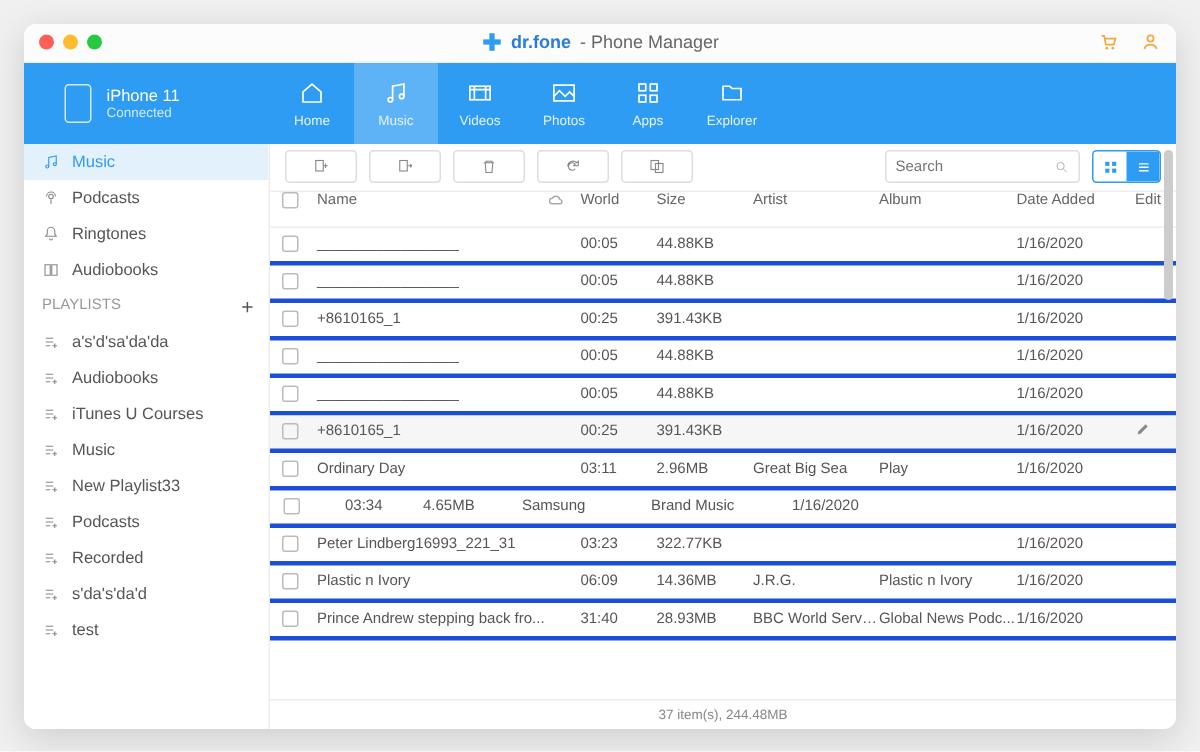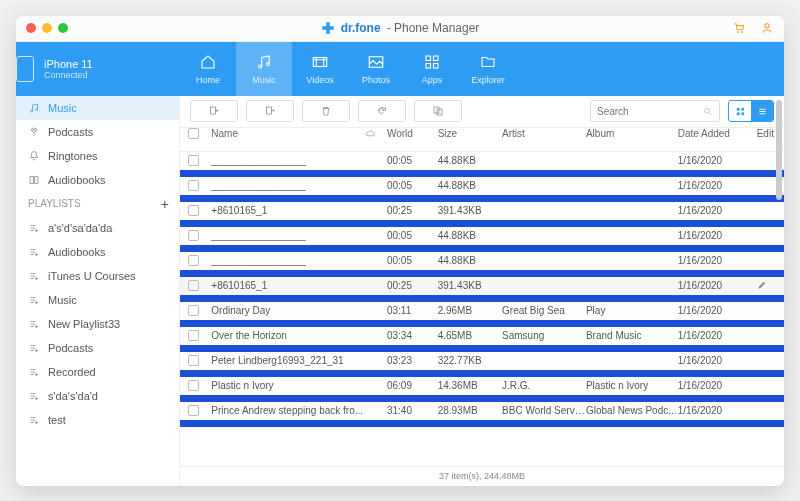--- a/index.html
+++ b/index.html
@@ -7,21 +7,21 @@
 .window { width: 768px; height: 470px; background: #fff; border-radius: 8px; box-shadow: 0 6px 24px rgba(0,0,0,0.15); overflow: hidden; display: flex; flex-direction: column; position: relative; }
 .titlebar { height: 26px; background: #fcfcfc; display: flex; align-items: center; padding: 0 10px; border-bottom: 1px solid #eee; }
 .tb-dots { display: flex; gap: 6px; }
 .dot { width: 10px; height: 10px; border-radius: 50%; }
 .dot.r { background: #ff5f57; } .dot.y { background: #ffbd2e; } .dot.g { background: #28c840; }
 .tb-title { flex: 1; display: flex; align-items: center; justify-content: center; gap: 6px; font-size: 12px; color: #666; }
 .tb-title b { color: #2a7cd4; font-size: 12px; }
 .tb-right { display: flex; gap: 14px; color: #f2a83b; }
 .tb-right svg { width: 14px; height: 14px; }
 .topnav { height: 54px; background: #2e9cf2; display: flex; align-items: stretch; color: #fff; }
-.device { width: 164px; display: flex; align-items: center; gap: 10px; padding-left: 0; font-size: 11px; }
+.device { width: 164px; display: flex; align-items: center; gap: 10px; padding-left: 27px; font-size: 11px; }
 .device-icon { width: 18px; height: 26px; border: 1.5px solid #cfe8fb; border-radius: 3px; position: relative; }
 .device-txt .dn { font-size: 11px; color:#fff;} .device-txt .ds { font-size: 9px; color: #cfe8fb; }
 .navitems { display: flex; }
 .navitem { width: 56px; display: flex; flex-direction: column; align-items: center; justify-content: center; gap: 4px; font-size: 9px; color: #e5f2fd; cursor: pointer; }
 .navitem.active { background: #5db3f6; }
 .navitem svg { width: 18px; height: 18px; stroke: #fff; fill: none; stroke-width: 1.5; }
 .body { flex: 1; display: flex; min-height: 0; }
 .sidebar { width: 164px; border-right: 1px solid #eee; overflow: hidden; font-size: 11px; background: #fff; }
 .sb-item { height: 24px; display: flex; align-items: center; padding-left: 12px; gap: 8px; color: #555; cursor: pointer; }
 .sb-item.active { background: #e3f1fd; color: #2e9cf2; }
@@ -45,21 +45,21 @@
 .col-chk{width:28px; display:flex;justify-content:center;}
 .col-name{width:162px; padding-left:4px;}
 .col-cloud{width:22px;}
 .col-time{width:52px;}
 .col-size{width:66px;}
 .col-artist{width:86px;}
 .col-album{width:94px;}
 .col-date{width:81px;}
 .col-edit{width:28px;}
 .rows { flex:1; overflow:hidden; }
-.row { height: 25px; display:flex; align-items:center; font-size:10px; color:#555; border-bottom: 7px solid #1d4ed8;}
+.row { height: 25px; display:flex; align-items:center; font-size:10px; color:#555; border-bottom: 3px solid #1d4ed8;}
 .row.hover{ background:#f6f6f6;}
 .row .col-name { white-space:nowrap; overflow:hidden; text-overflow:ellipsis;}
 .row .col-artist, .row .col-album { white-space:nowrap; overflow:hidden; text-overflow:ellipsis;}
 .chk { width:11px;height:11px;border:1px solid #bbb;border-radius:2px; cursor:pointer;}
 .statusbar { height:20px; border-top:1px solid #eee; display:flex;align-items:center;justify-content:center; font-size:9px;color:#888;}
 .scrollbar{ position:absolute; right:2px; top:84px; width:6px; height:100px; background:#ccc; border-radius:3px;}
 .logo-plus { width:14px; height:14px; }
 .pencil { width:10px;height:10px; stroke:#888; fill:#888;}
 </style>
 </head>
@@ -403,21 +403,20 @@
             <div class="col-size">2.96MB</div>
             <div class="col-artist">Great Big Sea</div>
             <div class="col-album">Play</div>
             <div class="col-date">1/16/2020</div>
             <div class="col-edit"></div>
           </div>
           <div class="row">
             <div class="col-chk">
               <div class="chk"></div>
             </div>
-            <div class="col-name">Over the Horizon</div>
             <div class="col-cloud"></div>
             <div class="col-time">03:34</div>
             <div class="col-size">4.65MB</div>
             <div class="col-artist">Samsung</div>
             <div class="col-album">Brand Music</div>
             <div class="col-date">1/16/2020</div>
             <div class="col-edit"></div>
           </div>
           <div class="row">
             <div class="col-chk">

